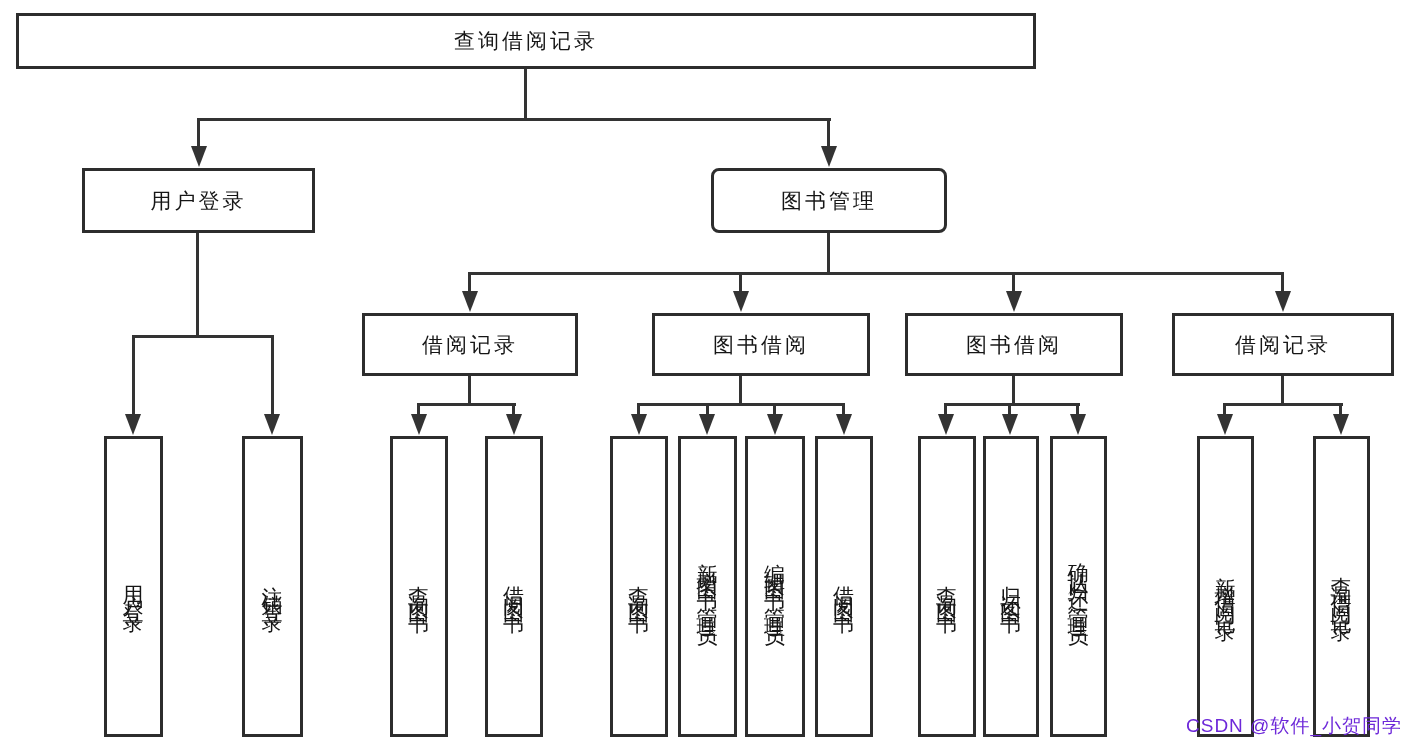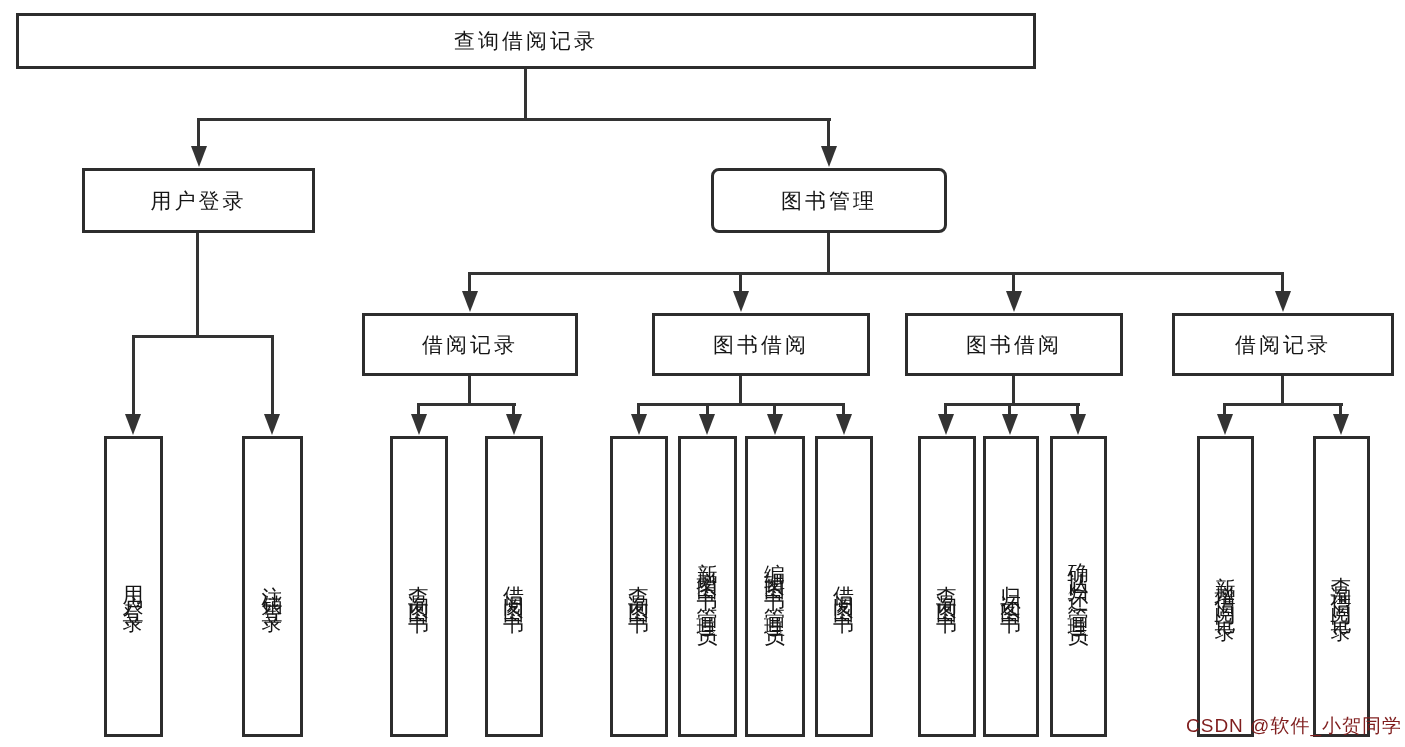--- a/index.html
+++ b/index.html
@@ -40,21 +40,21 @@
   .arr {
     position: absolute; width: 0; height: 0;
     border-left: 8px solid transparent;
     border-right: 8px solid transparent;
     border-top: 21px solid #333333;
     z-index: 1;
   }
   #watermark {
     position: absolute;
     left: 1186px; top: 713px;
-    color: #7f1d1d;
+    color: #6d28d9;
     font-size: 19px;
     letter-spacing: 1px;
     z-index: 5;
   }
 </style>
 </head>
 <body>
 
 <div id="stage">
 

